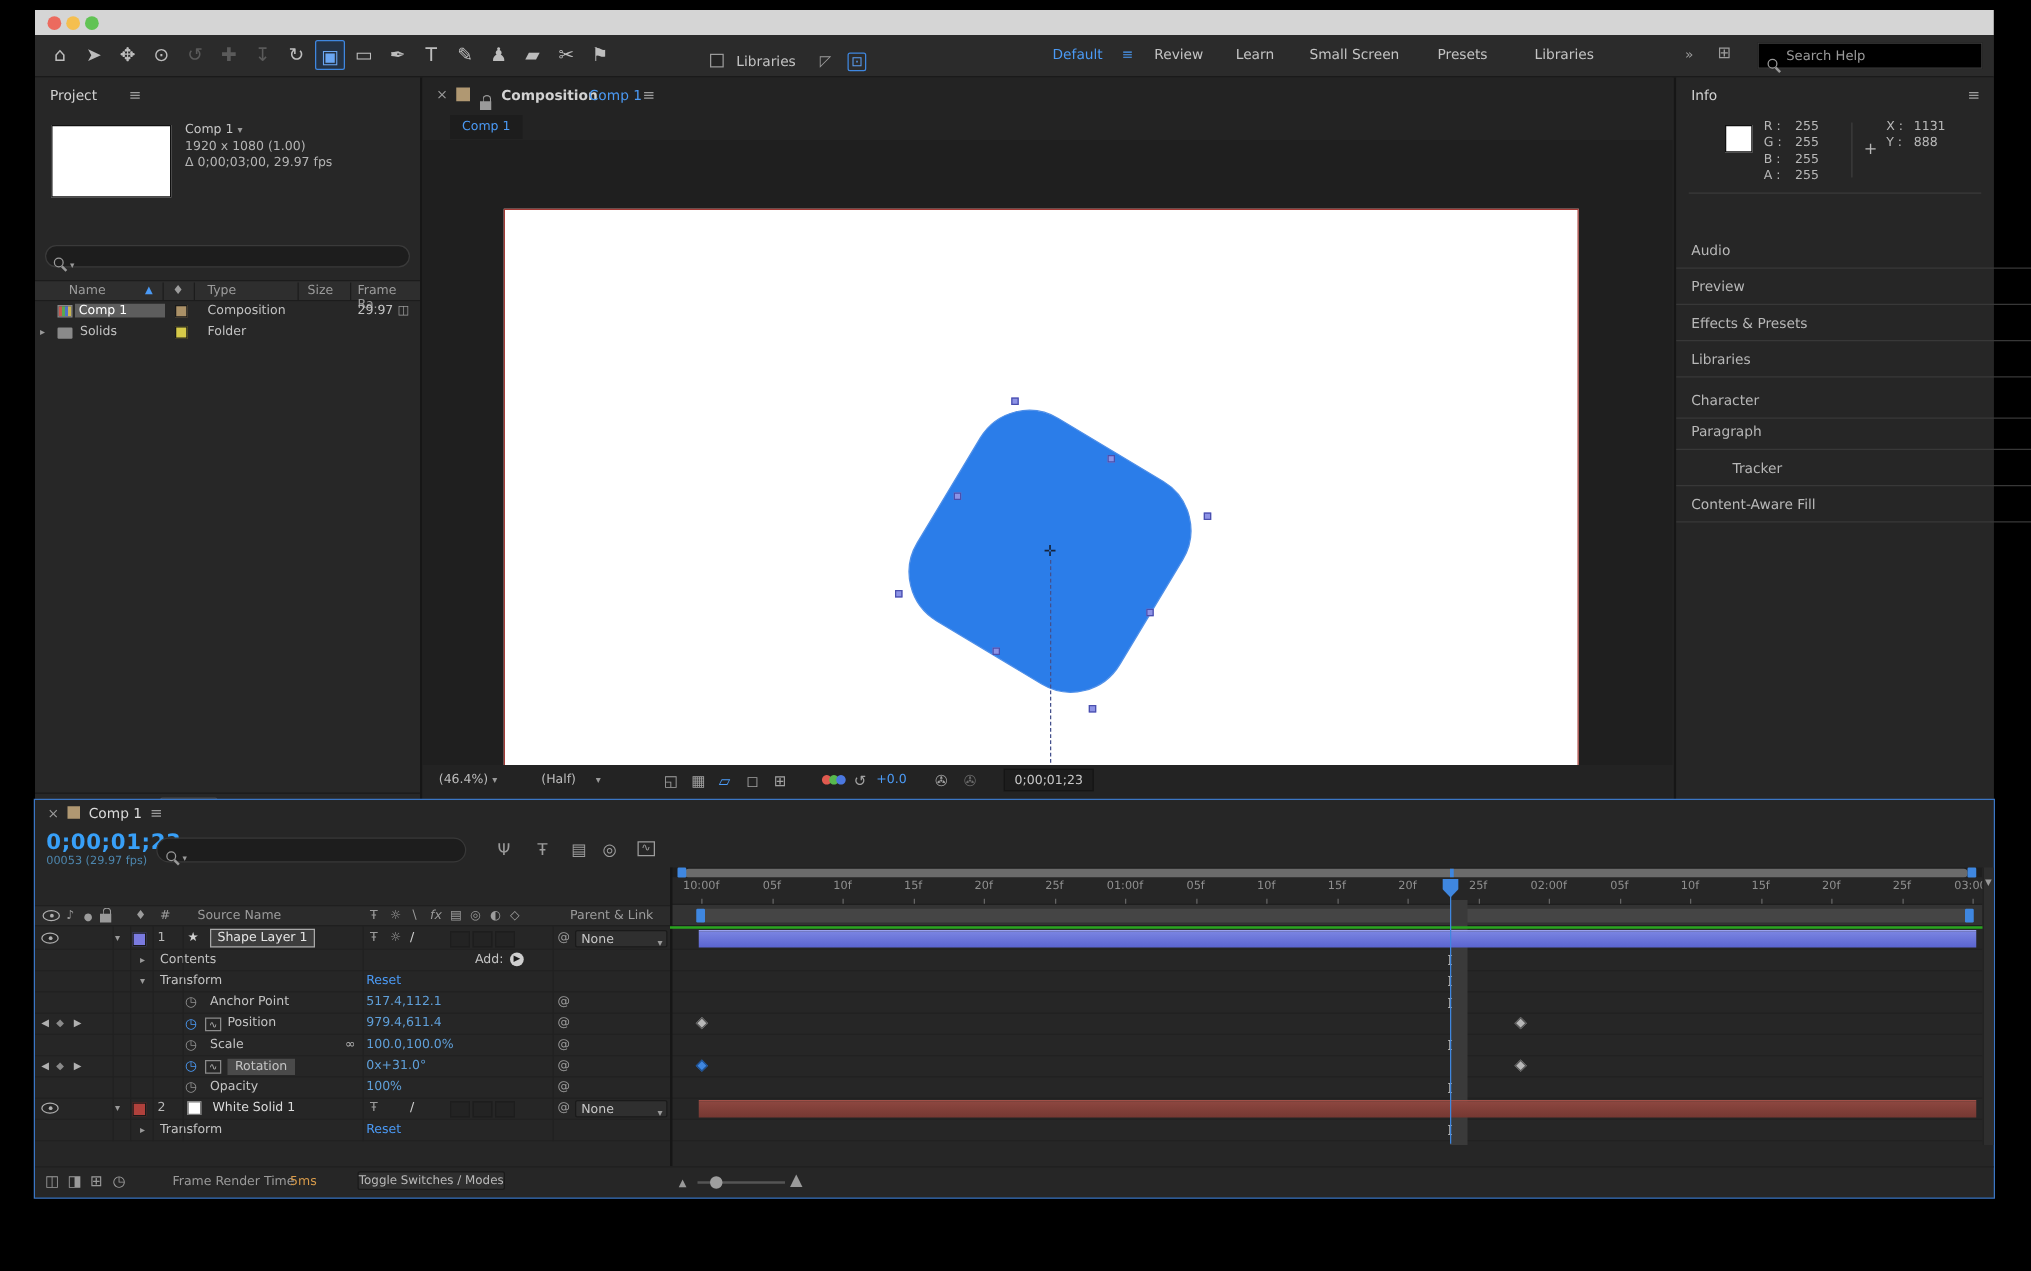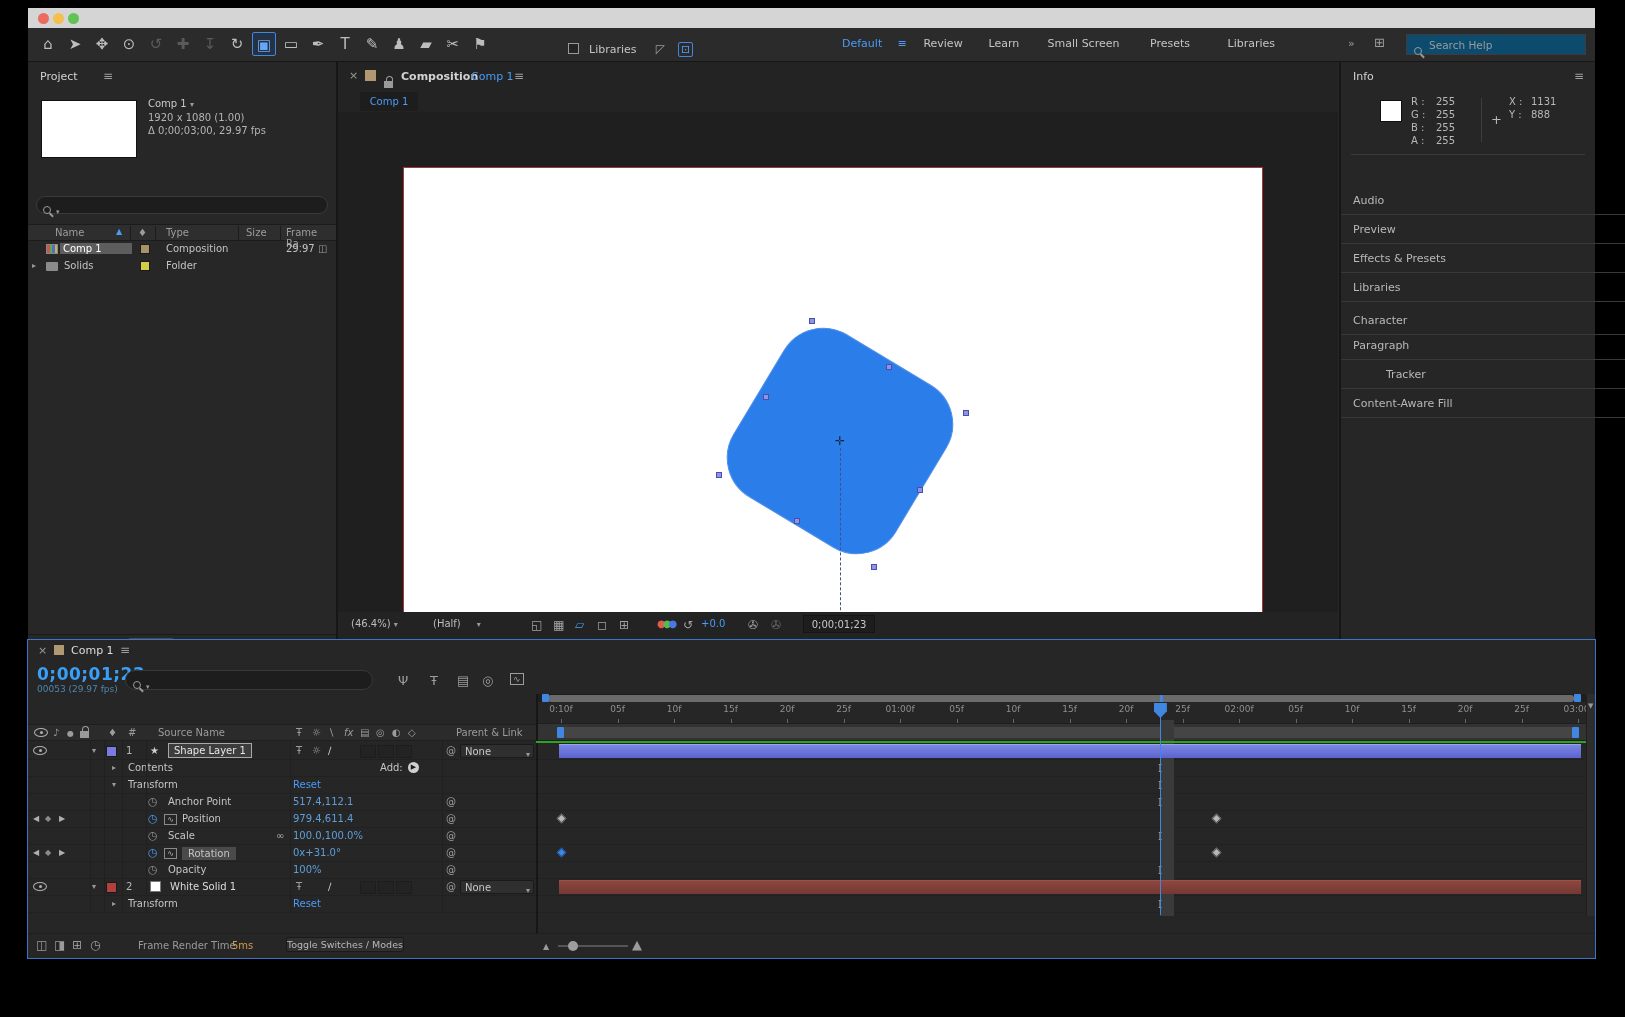--- a/index.html
+++ b/index.html
@@ -13,21 +13,21 @@
   .tlight { position:absolute; top:4.5px; width:11px; height:11px; border-radius:50%; }
   #title-text { position:absolute; left:0; right:0; top:3px; text-align:center; font-size:11.5px; color:#3c3c3c; }
 
   
   #toolbar { position:absolute; left:0; top:20px; width:1567px; height:34px; background:#2b2b2b; border-bottom:1px solid #161616; }
   .tool { position:absolute; top:4px; width:24px; height:24px; color:#bdbdbd; font-size:15px; text-align:center; line-height:24px; }
   .tool.disabled { color:#5a5a5a; }
   .tool.active { color:#6aa6f2; border:1px solid #3f87e0; background:#243244; border-radius:2px; }
   .ws-item { position:absolute; top:9px; font-size:11px; color:#c4c4c4; }
   .ws-item.active { color:#4b9af5; }
-  #help-search { position:absolute; left:1378px; top:6px; width:180px; height:21px; background:#0c4a6e; border:1px solid #3c3c3c; }
+  #help-search { position:absolute; left:1378px; top:6px; width:180px; height:21px; background:#000000; border:1px solid #3c3c3c; }
   #help-search span.ph { position:absolute; left:22px; top:4px; font-size:10.5px; color:#9a9a9a; }
   .lens { position:relative; display:inline-block; width:8px; height:8px; border:1.4px solid #9a9a9a; border-radius:50%; }
   .lens::after { content:''; position:absolute; width:5px; height:1.5px; background:#9a9a9a; transform:rotate(45deg); right:-4px; bottom:-2px; }
   .cb { display:inline-block; width:11px; height:11px; border:1px solid #9a9a9a; background:#242424; vertical-align:middle; }
   .lockico { position:relative; display:inline-block; width:9px; height:7px; background:#9a9a9a; }
   .lockico::before { content:''; position:absolute; left:1.5px; top:-5px; width:5px; height:5px; border:1.5px solid #9a9a9a; border-bottom:none; border-radius:4px 4px 0 0; }
   .eye { position:relative; display:inline-block; width:14px; height:9px; border:1px solid #b0b0b0; border-radius:50%; }
   .eye::after { content:''; position:absolute; left:4.5px; top:2px; width:3px; height:3px; border-radius:50%; background:#b0b0b0; }
 
   
@@ -348,21 +348,21 @@
       <span class="hcol" style="left:428px">Parent &amp; Link</span>
     </div>
 
     <div id="tl-scroll">
       <div class="thumb"></div>
       <span class="wahandle" style="left:6px;top:0;height:8px"></span>
       <span class="wahandle" style="left:1038px;top:0;height:8px"></span>
     <span style="position: absolute; left: 623.9px; top: 0.5px; width: 3px; height: 7px; background: rgb(63, 135, 224);"></span>
       </div>
     <div id="tl-ruler">
-        <span class="rlabel" style="left: 25px;">0:10f</span>
+        <span class="rlabel" style="left: 25px;">10:00f</span>
         <span class="rtick" style="left: 25px;"></span>
         <span class="rlabel" style="left: 81.5px;">05f</span>
         <span class="rtick" style="left: 81.5px;"></span>
         <span class="rlabel" style="left: 138px;">10f</span>
         <span class="rtick" style="left: 138px;"></span>
         <span class="rlabel" style="left: 194.5px;">15f</span>
         <span class="rtick" style="left: 194.5px;"></span>
         <span class="rlabel" style="left: 251px;">20f</span>
         <span class="rtick" style="left: 251px;"></span>
         <span class="rlabel" style="left: 307.5px;">25f</span>

